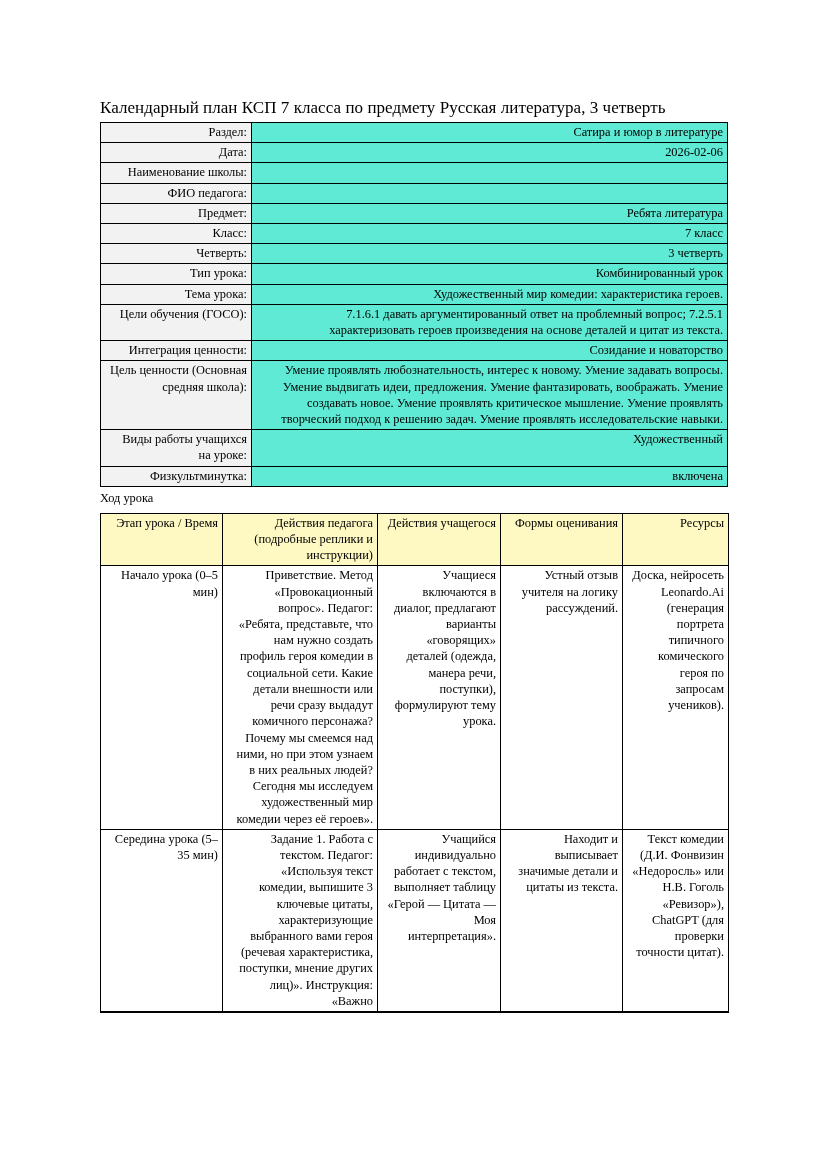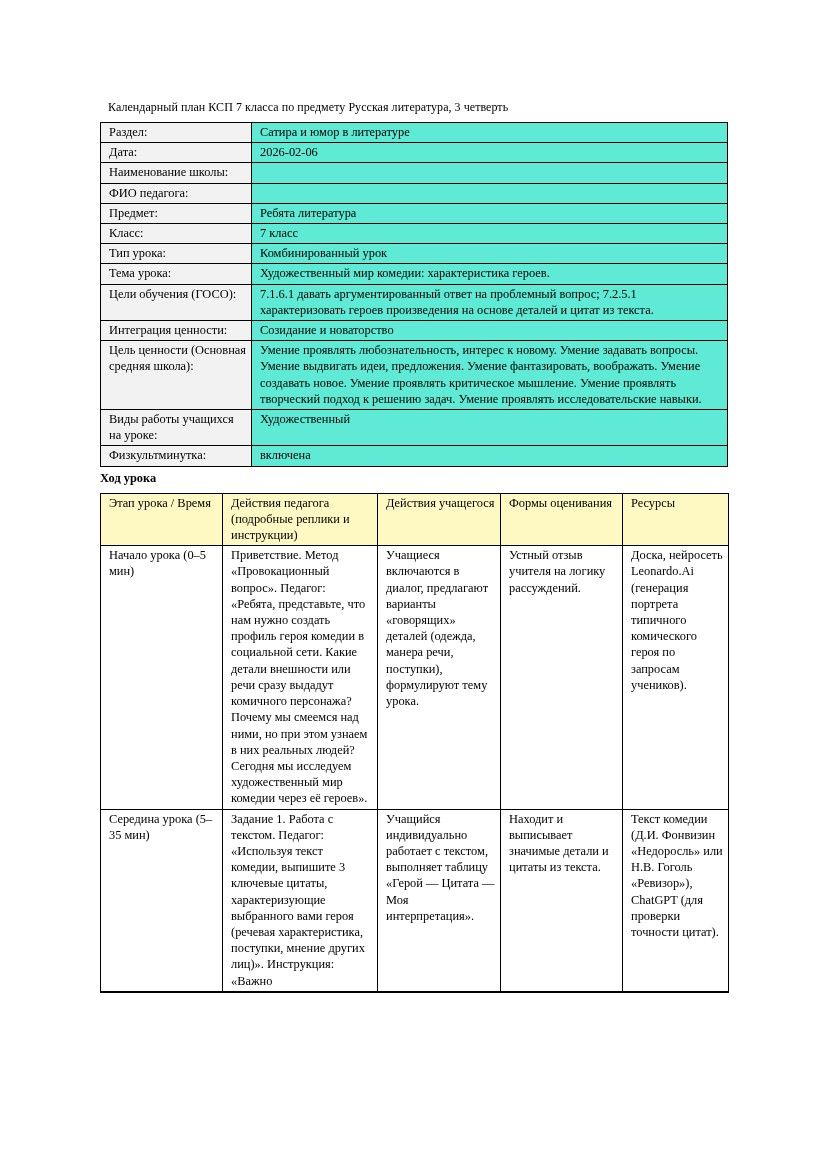--- a/index.html
+++ b/index.html
@@ -17,58 +17,57 @@
   }
   .page {
     position: absolute;
     left: 0; top: 0;
     width: 827px;
     height: 1170px;
     box-sizing: border-box;
     padding: 100px 99px 0 100px;
   }
   .doc-title {
-    font-size: 12px;
+    font-size: 17px;
     line-height: 15px;
-    margin: 0 0 7px 8px;
+    margin: 0 0 7px 0;
     letter-spacing: 0.05px;
   }
   table {
     border-collapse: collapse;
     table-layout: fixed;
     width: 628px;
     font-size: 12.4px;
   }
   table td, table th {
     border: 1px solid #000000;
     vertical-align: top;
     padding: 1px 4px 2px 8px;
     line-height: 16.2px;
     font-weight: normal;
-    text-align: left;
+    text-align: right;
     word-wrap: break-word;
     overflow-wrap: break-word;
     hyphens: none;
   }
   
   .info-table td.k {
     background: #f2f2f2;
     width: 151px;
   }
   .info-table td.v {
     background: #5eead4;
   }
   .info-table td {
     height: 16px;
   }
   .section-label {
     font-size: 12.4px;
     line-height: 16px;
     margin: 3px 0 7px 0;
-    font-weight: bold;
   }
   
   .lesson-table th {
     background: #fef9c3;
   }
   .lesson-table col.c1 { width: 122px; }
   .lesson-table col.c2 { width: 155px; }
   .lesson-table col.c3 { width: 123px; }
   .lesson-table col.c4 { width: 122px; }
   .lesson-table col.c5 { width: 106px; }
@@ -106,20 +105,24 @@
         <td class="k">ФИО педагога:</td>
         <td class="v"></td>
       </tr>
       <tr>
         <td class="k">Предмет:</td>
         <td class="v">Ребята литература</td>
       </tr>
       <tr>
         <td class="k">Класс:</td>
         <td class="v">7 класс</td>
+      </tr>
+      <tr>
+        <td class="k">Четверть:</td>
+        <td class="v">3 четверть</td>
       </tr>
       <tr>
         <td class="k">Тип урока:</td>
         <td class="v">Комбинированный урок</td>
       </tr>
       <tr>
         <td class="k">Тема урока:</td>
         <td class="v">Художественный мир комедии: характеристика героев.</td>
       </tr>
       <tr>

